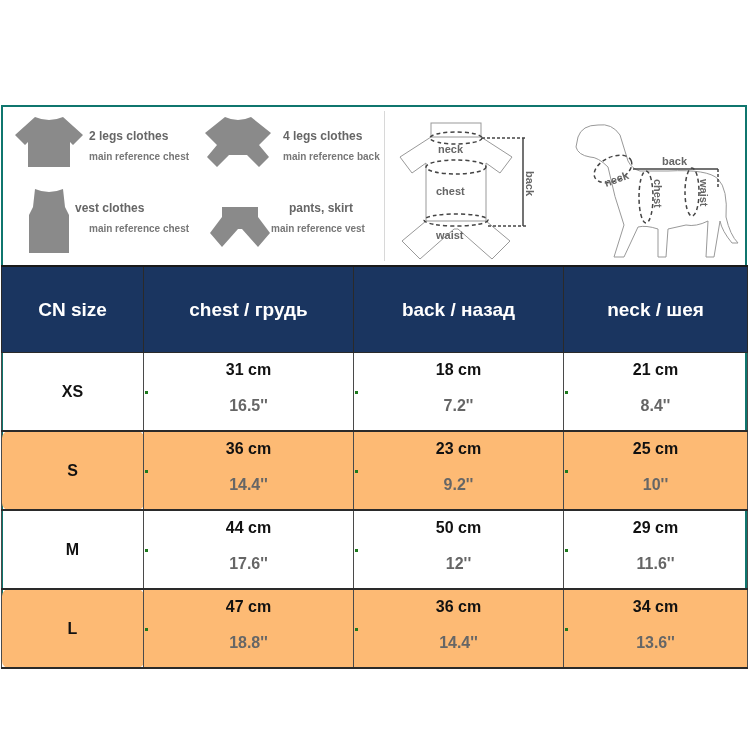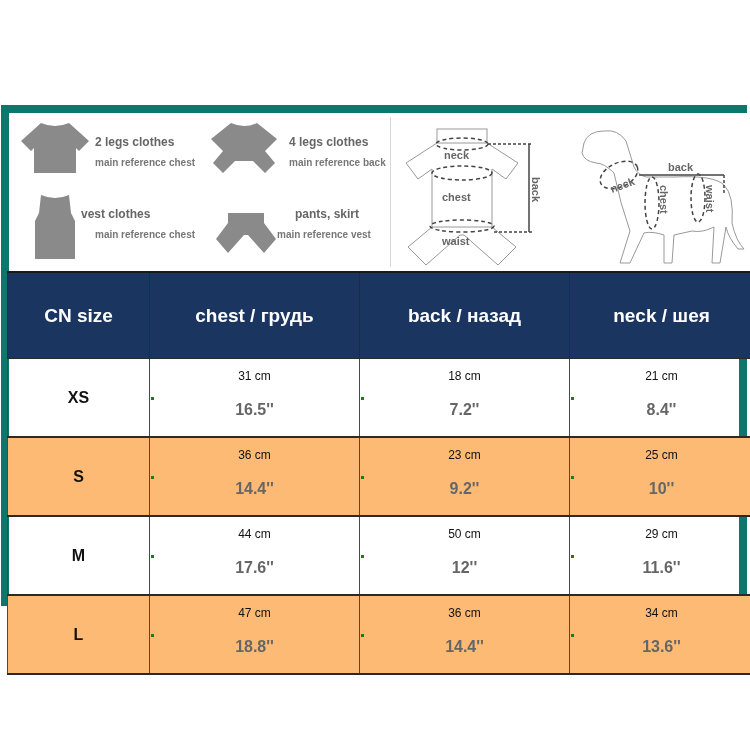--- a/index.html
+++ b/index.html
@@ -1,30 +1,30 @@
 <!DOCTYPE html>
 <html><head>
 <meta charset="utf-8">
 <style>
   html, body { margin: 0; padding: 0; background: #ffffff; }
   body { width: 750px; height: 750px; position: relative; overflow: hidden; font-family: "Liberation Sans", sans-serif; }
-  .frame { position: absolute; left: 1px; top: 105px; width: 746px; height: 501px; border: 8px solid #0f766e; box-sizing: border-box; background: #fff; }
+  .frame { position: absolute; left: 1px; top: 105px; width: 746px; height: 501px; border: 2px solid #0f766e; box-sizing: border-box; background: #fff; }
   .guide { position: absolute; left: 0; top: 0; width: 742px; height: 158px; background: #ffffff; }
   .guide .sep { position: absolute; left: 381px; top: 4px; width: 1px; height: 150px; background: #d8d8d8; }
   .gitem-title { position: absolute; font-weight: bold; font-size: 12px; color: #666; white-space: nowrap; }
   .gitem-sub { position: absolute; font-weight: bold; font-size: 10px; color: #777; white-space: nowrap; }
   .icon { position: absolute; }
   .dlabel { font-family: "Liberation Sans", sans-serif; font-weight: bold; fill: #666; }
 
   table.size { position: absolute; left: -2px; top: 158px; width: 746px; border-collapse: collapse; table-layout: fixed; }
   table.size th { background: #1a3560; color: #fff; font-weight: bold; font-size: 19px; height: 61px; border: 1px solid #2a2a2a; border-top: 2px solid #1a1a1a; padding: 12px; }
   table.size td { border: 1px solid #4a4a4a; border-bottom: 2px solid #2a2a2a; height: 77px; text-align: center; padding: 0; position: relative; }
   table.size tr.alt td { background: #fdba74; }
-  td.size-cell { font-weight: bold; font-size: 16px; color: #111; }
-  .cm { display: block; font-weight: normal; font-size: 12px; color: #111; margin-top: -8px; }
+  td.size-cell { font-weight: bold; font-size: 16px; color: #111; border-radius: 7px; }
+  .cm { display: block; font-weight: bold; font-size: 16px; color: #111; margin-top: -8px; }
   .inch { display: block; font-weight: bold; font-size: 16px; color: #666; margin-top: 18px; }
   .mark { position: absolute; left: 1px; top: 38px; width: 3px; height: 3px; background: #1d7a1d; }
 </style>
 </head>
 <body>
 
 <div class="frame">
   <div class="guide">
 
     <svg class="icon" style="left:10px;top:8px" width="72" height="54" viewBox="0 0 72 54">

